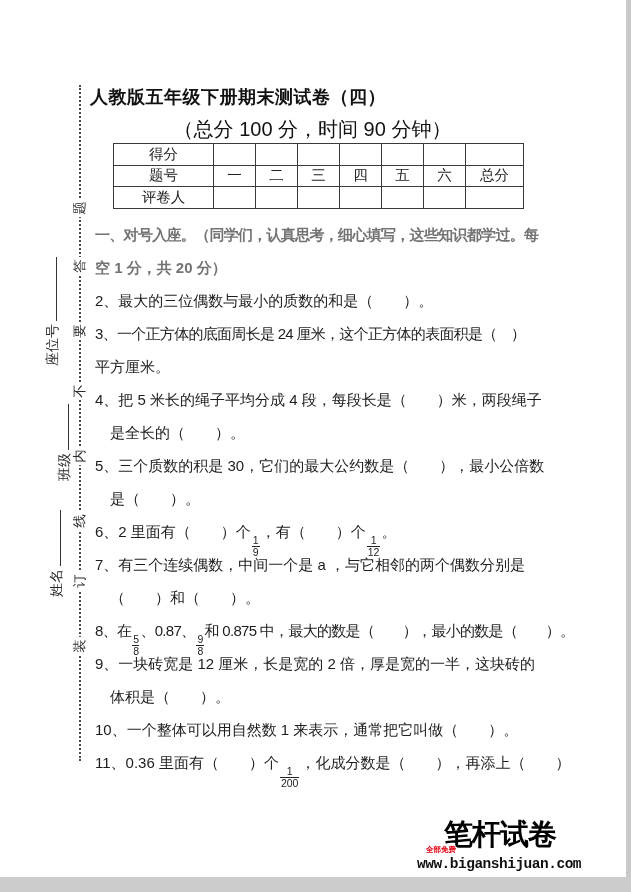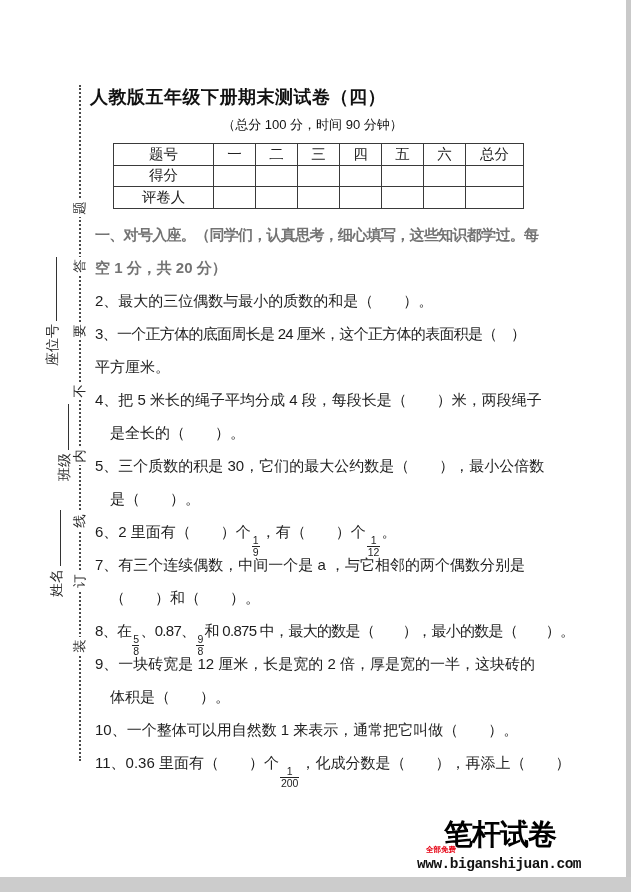--- a/index.html
+++ b/index.html
@@ -22,21 +22,21 @@
   #side-labels .side-label:nth-child(1) .blank{width:64px;}
   #side-labels .side-label:nth-child(2){left:56px;top:481px;}
   #side-labels .side-label:nth-child(2) .blank{width:46px;}
   #side-labels .side-label:nth-child(3){left:48px;top:597px;}
   #side-labels .side-label:nth-child(3) .blank{width:56px;}
 
   
   .title{position:absolute;left:90px;top:85px;width:445px;
          font-size:18px;font-weight:bold;letter-spacing:0.5px;color:#111;}
   .subtitle{position:absolute;left:90px;top:116px;width:445px;text-align:center;
-            font-size:13px;color:#111;}
+            font-size:20px;color:#111;}
 
   
   #score-table{position:absolute;left:113px;top:143px;border-collapse:collapse;table-layout:fixed;}
   #score-table td{border:1.5px solid #3a3a3a;height:20.5px;text-align:center;
                   font-size:14.5px;padding:0;color:#222;}
 
   
   #questions{position:absolute;left:95px;top:218px;width:450px;font-size:15px;
              line-height:33px;color:#1d1d1d;}
   .qline{height:33px;white-space:nowrap;}
@@ -85,39 +85,39 @@
         <col style="width: 100px;">
         <col style="width: 42px;">
         <col style="width: 42px;">
         <col style="width: 42px;">
         <col style="width: 42px;">
         <col style="width: 42px;">
         <col style="width: 42px;">
         <col style="width: 58px;">
       </colgroup>
     <tbody id="score-body">
-      <tr id="score-header-row">
+      <tr>
+          <td>得分</td>
+          <td></td>
+          <td></td>
+          <td></td>
+          <td></td>
+          <td></td>
+          <td></td>
+          <td></td>
+        </tr>
+    <tr id="score-header-row">
           <td>题号</td>
           <td>一</td>
           <td>二</td>
           <td>三</td>
           <td>四</td>
           <td>五</td>
           <td>六</td>
           <td>总分</td>
-        </tr>
-    <tr>
-          <td>得分</td>
-          <td></td>
-          <td></td>
-          <td></td>
-          <td></td>
-          <td></td>
-          <td></td>
-          <td></td>
         </tr>
         <tr>
           <td>评卷人</td>
           <td></td>
           <td></td>
           <td></td>
           <td></td>
           <td></td>
           <td></td>
           <td></td>

